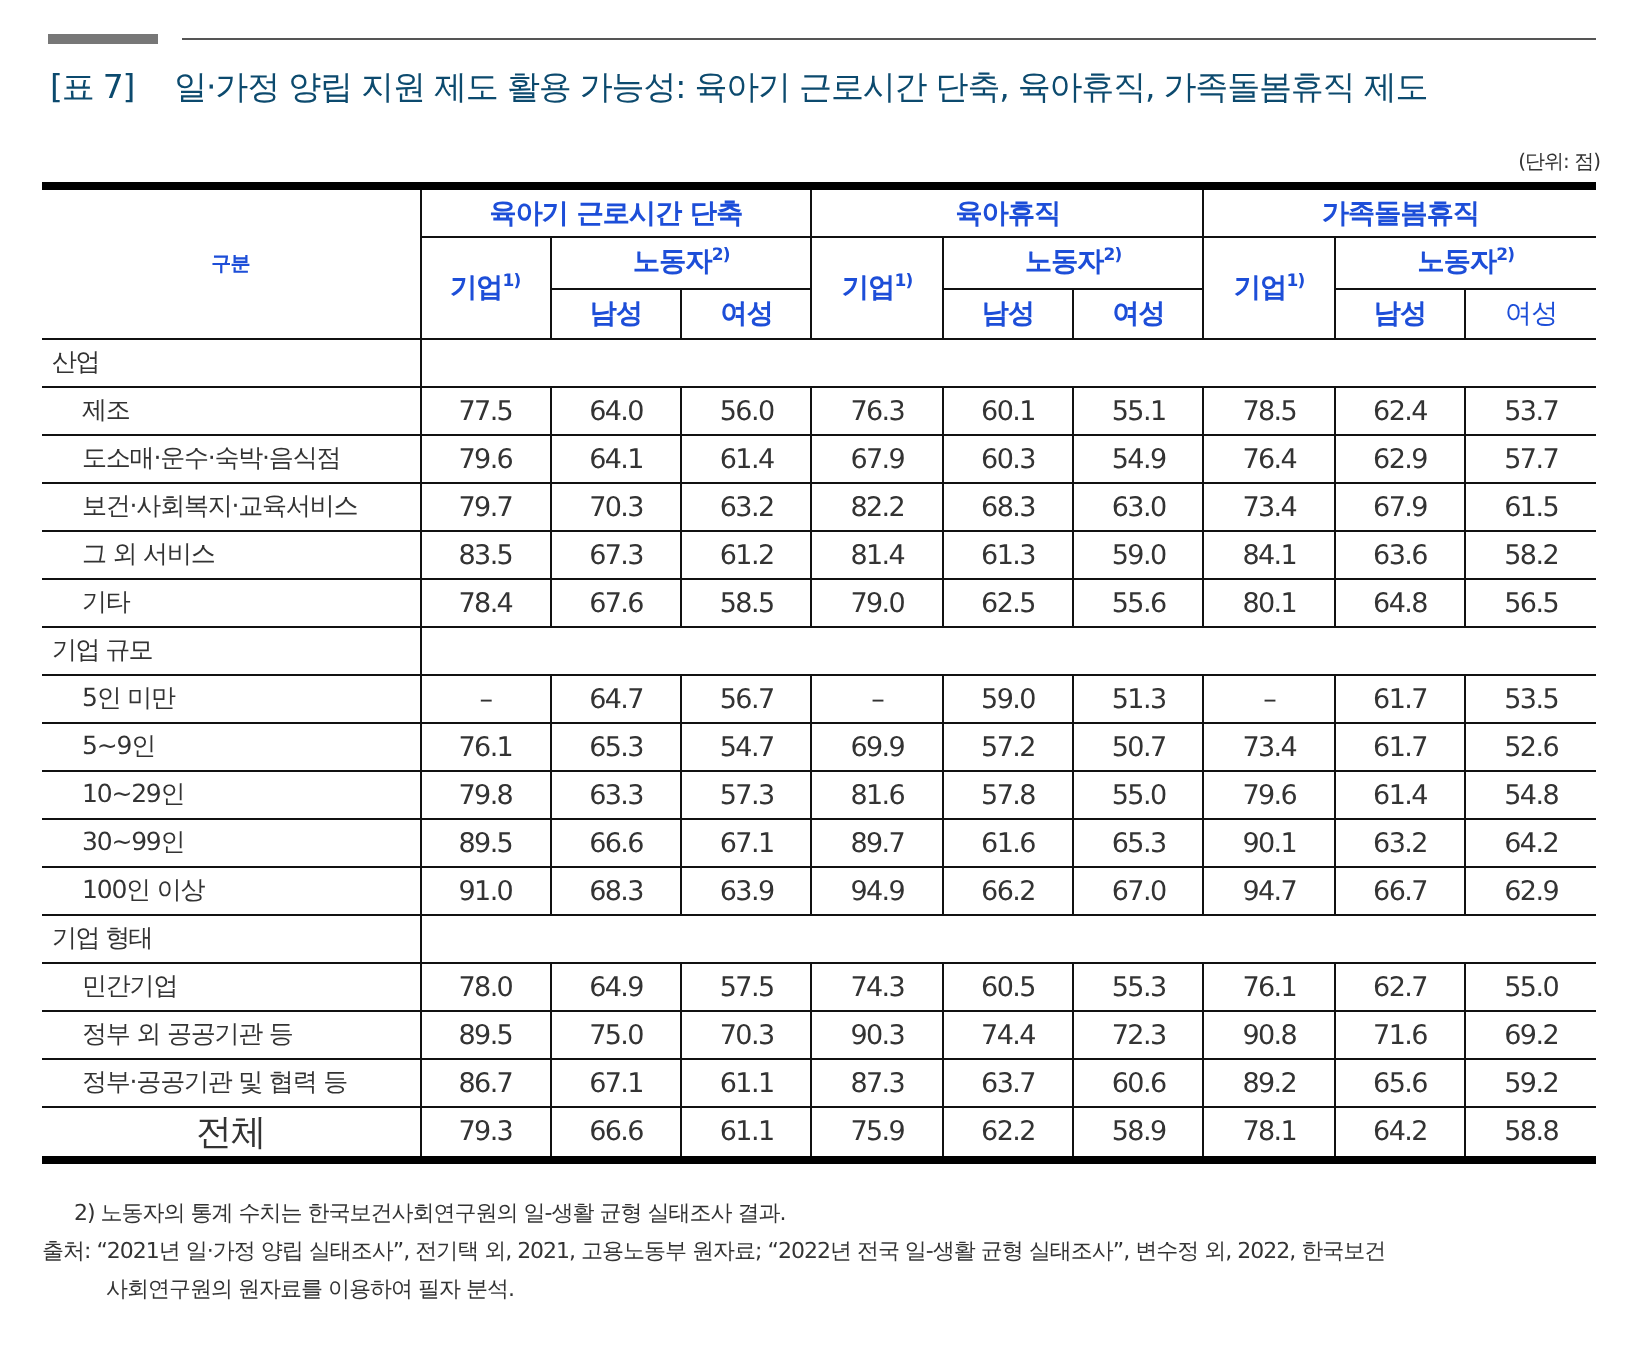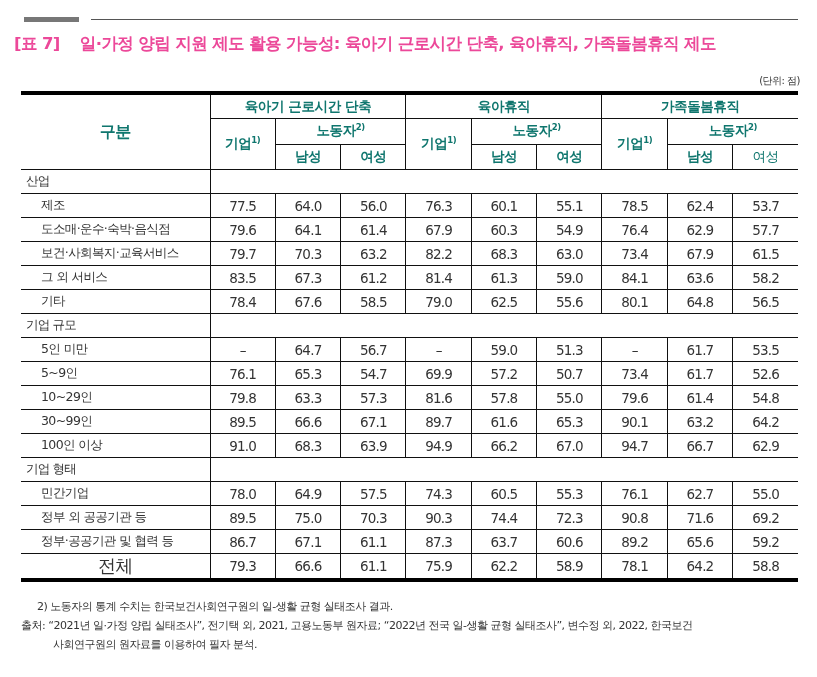--- a/index.html
+++ b/index.html
@@ -4,42 +4,42 @@
 <style>
   * { box-sizing: border-box; margin: 0; padding: 0; }
   body {
     width: 817px; height: 677px; background: #ffffff; overflow: hidden;
     font-family: "DejaVu Sans", "Liberation Sans", sans-serif; color: #222;
     position: relative;
   }
   .top-rule { position: absolute; left: 24px; top: 17px; width: 55px; height: 5px; background: #777; }
   .top-line { position: absolute; left: 91px; top: 19px; width: 707px; height: 1px; background: #555; }
   .title {
-    position: absolute; left: 14px; top: 33px; font-size: 16.5px; font-weight: bold; color: #ec4899;
+    position: absolute; left: 25px; top: 33px; font-size: 16.5px; font-weight: normal; color: #0c4a6e;
     letter-spacing: -0.6px; white-space: nowrap;
   }
   .title .label { margin-right: 20px; }
   .unit { position: absolute; right: 17px; top: 74px; font-size: 10px; color: #333; letter-spacing: -0.5px; }
 
   table.stat {
     position: absolute; left: 21px; top: 91px; width: 777px;
     border-collapse: collapse; table-layout: fixed;
     border-top: 4px solid #000; border-bottom: 4px solid #000;
   }
   table.stat col.c-label { width: 189px; }
   table.stat col.c-num { width: 65.33px; }
   table.stat th, table.stat td {
     border: 1px solid #111; height: 24px; font-size: 13px;
     text-align: center; vertical-align: middle; white-space: nowrap; letter-spacing: -0.4px;
   }
-  table.stat th { font-weight: bold; font-size: 13.5px; color: #0f766e; height: 25.5px; }
+  table.stat th { font-weight: bold; font-size: 13.5px; color: #1d4ed8; height: 25.5px; }
   table.stat tr > :first-child { border-left: none; }
   table.stat tr > :last-child { border-right: none; }
   table.stat th sup { font-size: 8.5px; vertical-align: 5px; font-weight: bold; }
-  table.stat th.gubun { font-size: 16px; }
+  table.stat th.gubun { font-size: 10px; }
   table.stat th.sub-normal { font-weight: normal; }
   table.stat td { color: #333; font-size: 13.5px; letter-spacing: -0.8px; }
   table.stat td.rlabel { text-align: left; padding-left: 20px; letter-spacing: -0.6px; font-size: 12.5px; }
   table.stat td.glabel { text-align: left; padding-left: 5px; font-size: 12.5px; }
   table.stat td.total-label { text-align: center; font-size: 18px; }
   table.stat tr.group td.blank { border-top: 1px solid #111; border-bottom: 1px solid #111; }
 
   .notes { position: absolute; left: 21px; top: 597px; font-size: 11px; color: #333; line-height: 19px; letter-spacing: -0.5px; }
   .notes .indent { padding-left: 16px; }
   .notes .src-cont { padding-left: 32px; }

